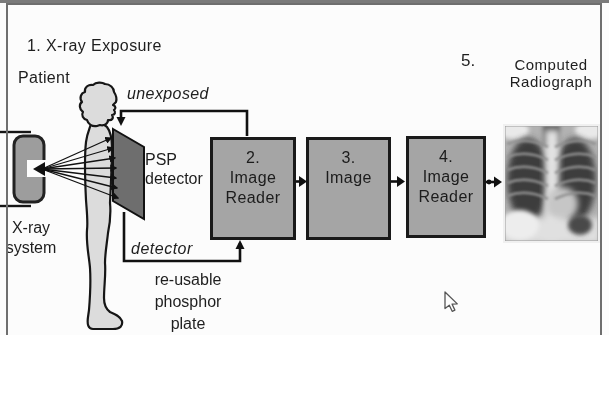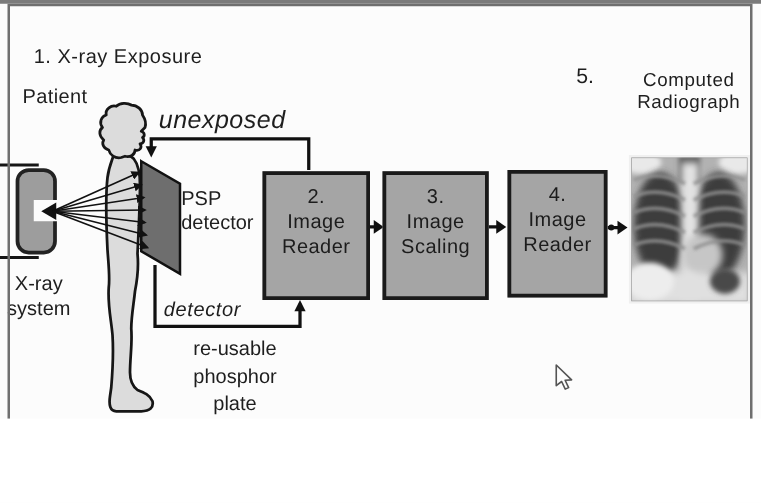--- a/index.html
+++ b/index.html
@@ -16,21 +16,21 @@
   
   #slide-frame{left:6px;top:3px;width:592px;height:384px;border:2px solid #6f6f6f;z-index:6;pointer-events:none;background:transparent;}
   
   #xray-photo{left:503px;top:124px;z-index:1;}
   #diagram-art{left:0;top:0;z-index:2;}
   #cursor{left:444px;top:291px;z-index:9;}
   
   .lbl{position:absolute;z-index:3;white-space:nowrap;line-height:1.15;}
   #stage1-title{left:27px;top:37px;font-size:16px;letter-spacing:0.4px;}
   #patient-label{left:18px;top:69px;font-size:16px;letter-spacing:0.3px;}
-  #unexposed-label{left:127px;top:85px;font-size:20px;font-style:italic;letter-spacing:0.4px;}
+  #unexposed-label{left:127px;top:85px;font-size:16px;font-style:italic;letter-spacing:0.4px;}
   #exposed-label{left:131px;top:240px;font-size:16px;font-style:italic;letter-spacing:0.5px;}
   #psp-label{left:145px;top:150px;font-size:16px;line-height:19px;}
   #xray-system-label{left:0px;top:218px;width:62px;text-align:center;font-size:16px;line-height:20px;}
   #plate-label{left:138px;top:269px;width:100px;text-align:center;font-size:16px;line-height:22px;}
   #stage5-number{left:461px;top:51px;font-size:17px;}
   #radiograph-caption{left:497px;top:56px;width:108px;text-align:center;font-size:15px;line-height:17px;letter-spacing:0.5px;}
   .lbl span{display:block;}
   
   .pbox{
     position:absolute;z-index:3;box-sizing:border-box;
@@ -194,21 +194,20 @@
   </div>
 
   <div class="pbox" id="box-image-reader">
     <span>2.</span>
     <span>Image</span>
     <span>Reader</span>
   </div>
   <div class="pbox" id="box-image-scaling">
     <span>3.</span>
     <span>Image</span>
-    <span>Scaling</span>
   </div>
   <div class="pbox" id="box-image-record">
     <span>4.</span>
     <span>Image</span>
     <span>Reader</span>
   </div>
 
   <div id="slide-frame" class="abs"></div>
 
   <svg id="cursor" class="abs" width="15" height="22" viewBox="0 0 15 22">

